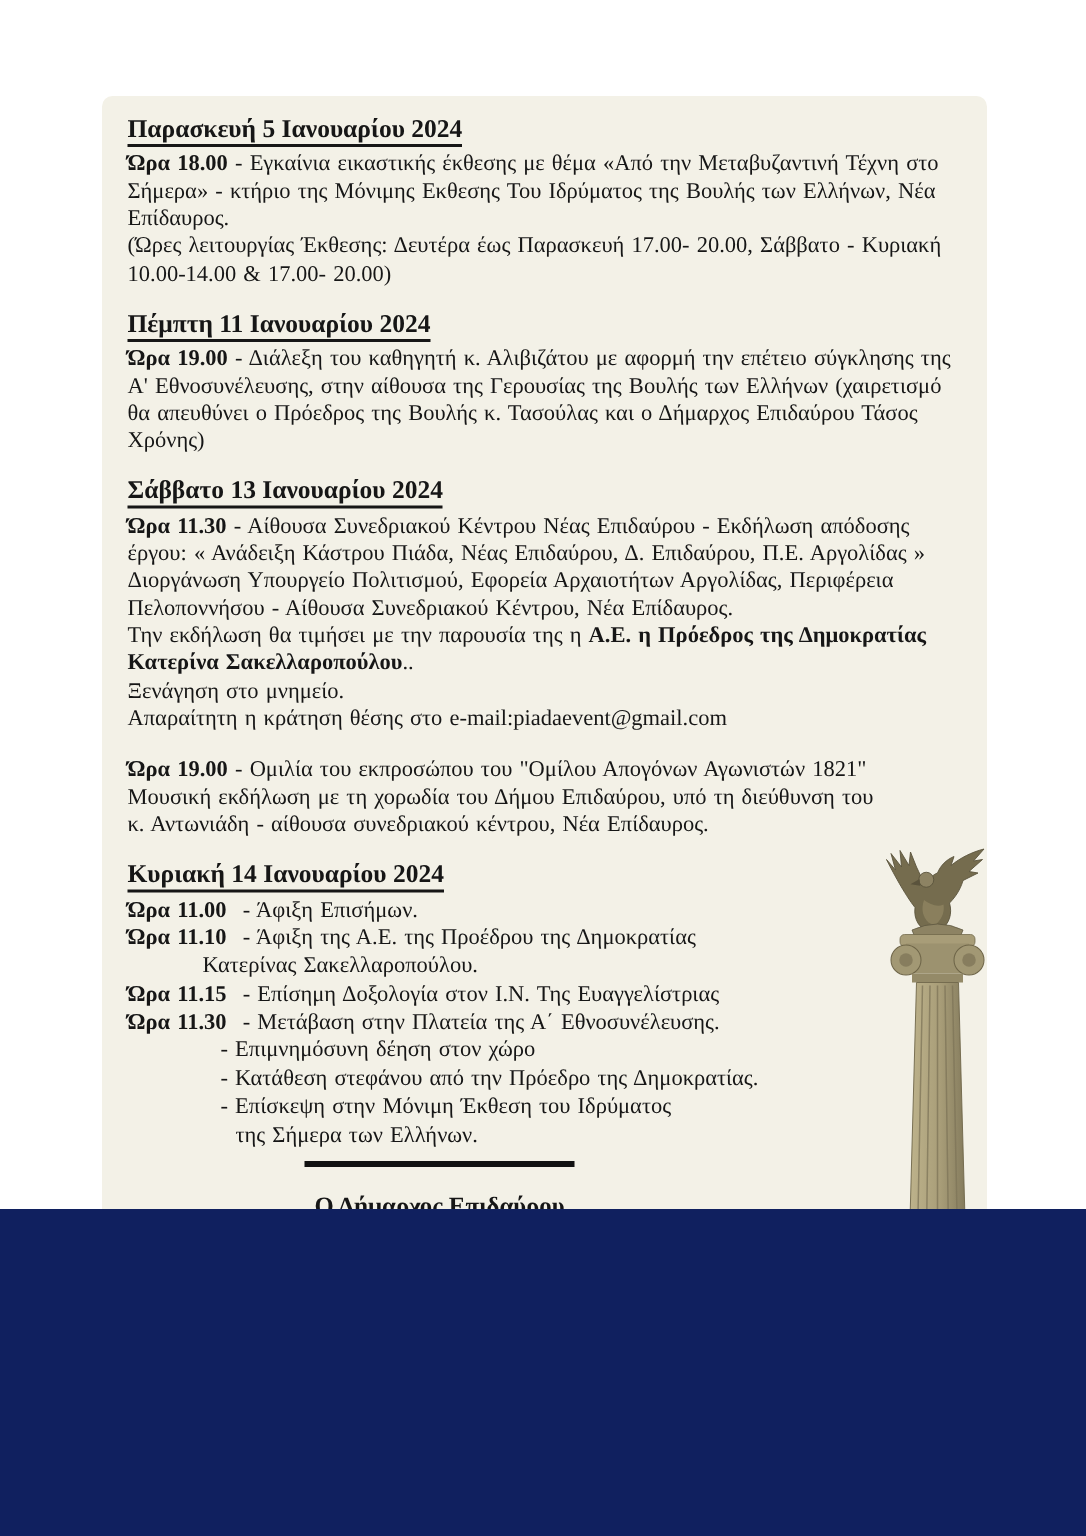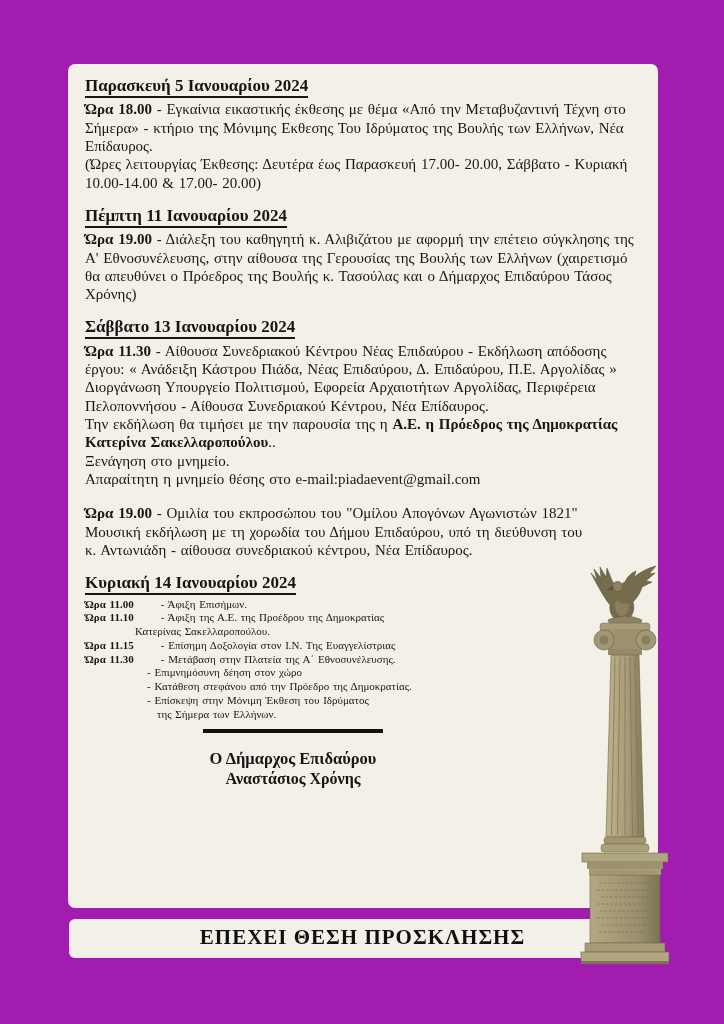--- a/index.html
+++ b/index.html
@@ -1,36 +1,36 @@
 <!DOCTYPE html>
 <html><head>
 <meta charset="utf-8">
 <style>
   html,body { margin:0; padding:0; background:#10205f; }
   .poster {
-    position:relative; width:724px; height:1024px;
-    background:#a21caf;
+    position:relative; width:724px; height:806px;
+    background:#ffffff;
     font-family:"Liberation Serif", serif;
     color:#161616; overflow:hidden;
   }
   .card {
     position:absolute; left:68px; top:64px; width:590px; height:844px;
     background:#f3f1e7; border-radius:7px;
     padding:10px 18px 0 17px; box-sizing:border-box; overflow:hidden;
   }
   h2.day { font-size:17px; font-weight:bold; margin:14px 0 4px 0; line-height:1.2; }
   h2.day.first { margin-top:2px; }
   h2.day span { border-bottom:2px solid #161616; padding-bottom:1px; }
   p.ev { font-size:15px; line-height:1.22; margin:0; word-spacing:1px; }
   p.ev.gap { margin-top:14px; }
   p.ev.gap-lg { margin-top:16px; }
   p.ev .time { font-weight:bold; }
   p.ev .strong { font-weight:bold; }
   .narrow { padding-right:55px; }
-  .row { font-size:11px; line-height:1.25; word-spacing:1px; }
+  .row { font-size:15px; line-height:1.25; word-spacing:1px; }
   .row .time { font-weight:bold; display:inline-block; min-width:72px; }
   .cont { margin-left:50px; }
   .sub { margin-left:62px; }
   .sub-cont { margin-left:72px; }
   .signature { width:416px; text-align:center; margin-top:8px; }
   .sig-divider { width:180px; height:4px; background:#111; margin:0 auto 7px auto; }
   .sig-line1 { font-size:16.5px; font-weight:bold; line-height:1.2;margin-top:16px; }
   .sig-line2 { font-size:16px; font-weight:bold; line-height:1.25; }
   .banner {
     position:absolute; left:69px; top:919px; width:587px; height:39px;
@@ -56,21 +56,21 @@
     <p class="ev"><span>(Ώρες λειτουργίας Έκθεσης: Δευτέρα έως Παρασκευή 17.00- 20.00, Σάββατο - Κυριακή 10.00-14.00 &amp; 17.00- 20.00)</span></p>
 
     <h2 class="day"><span>Πέμπτη 11 Ιανουαρίου 2024</span></h2>
     <p class="ev"><span class="time">Ώρα 19.00</span><span> - Διάλεξη του καθηγητή κ. Αλιβιζάτου με αφορμή την επέτειο σύγκλησης της Α' Εθνοσυνέλευσης, στην αίθουσα της Γερουσίας της Βουλής των Ελλήνων (χαιρετισμό θα απευθύνει ο Πρόεδρος της Βουλής κ. Τασούλας και ο Δήμαρχος Επιδαύρου Τάσος Χρόνης)</span></p>
 
     <h2 class="day"><span>Σάββατο 13 Ιανουαρίου 2024</span></h2>
     <p class="ev"><span class="time">Ώρα 11.30</span><span> - Αίθουσα Συνεδριακού Κέντρου Νέας Επιδαύρου - Εκδήλωση απόδοσης έργου: « Ανάδειξη Κάστρου Πιάδα, Νέας Επιδαύρου, Δ. Επιδαύρου, Π.Ε. Αργολίδας »</span></p>
     <p class="ev"><span>Διοργάνωση Υπουργείο Πολιτισμού, Εφορεία Αρχαιοτήτων Αργολίδας, Περιφέρεια Πελοποννήσου - Αίθουσα Συνεδριακού Κέντρου, Νέα Επίδαυρος.</span></p>
     <p class="ev"><span>Την εκδήλωση θα τιμήσει με την παρουσία της η </span><span class="strong">Α.Ε. η Πρόεδρος της Δημοκρατίας Κατερίνα Σακελλαροπούλου</span><span>..</span></p>
     <p class="ev"><span>Ξενάγηση στο μνημείο.</span></p>
-    <p class="ev"><span>Απαραίτητη η μνημείο θέσης στο e-mail:piadaevent@gmail.com</span></p>
+    <p class="ev"><span>Απαραίτητη η κράτηση θέσης στο e-mail:piadaevent@gmail.com</span></p>
     <p class="ev gap-lg narrow"><span class="time">Ώρα 19.00</span><span> - Ομιλία του εκπροσώπου του "Ομίλου Απογόνων Αγωνιστών 1821"</span></p>
     <p class="ev narrow"><span>Μουσική εκδήλωση με τη χορωδία του Δήμου Επιδαύρου, υπό τη διεύθυνση του κ. Αντωνιάδη - αίθουσα  συνεδριακού κέντρου, Νέα Επίδαυρος.</span></p>
 
     <h2 class="day"><span>Κυριακή 14 Ιανουαρίου 2024</span></h2>
     <div class="row"><span class="time">Ώρα 11.00</span> <span>- Άφιξη Επισήμων.</span></div>
     <div class="row"><span class="time">Ώρα 11.10</span> <span> - Άφιξη της Α.Ε. της Προέδρου της  Δημοκρατίας</span></div>
     <div class="row cont"><span>Κατερίνας  Σακελλαροπούλου.</span></div>
     <div class="row"><span class="time">Ώρα 11.15</span> <span>- Επίσημη Δοξολογία στον Ι.Ν. Της Ευαγγελίστριας</span></div>
     <div class="row"><span class="time">Ώρα 11.30</span> <span>- Μετάβαση στην Πλατεία της Α΄ Εθνοσυνέλευσης.</span></div>
     <div class="row sub"><span>- Επιμνημόσυνη δέηση στον χώρο</span></div>

